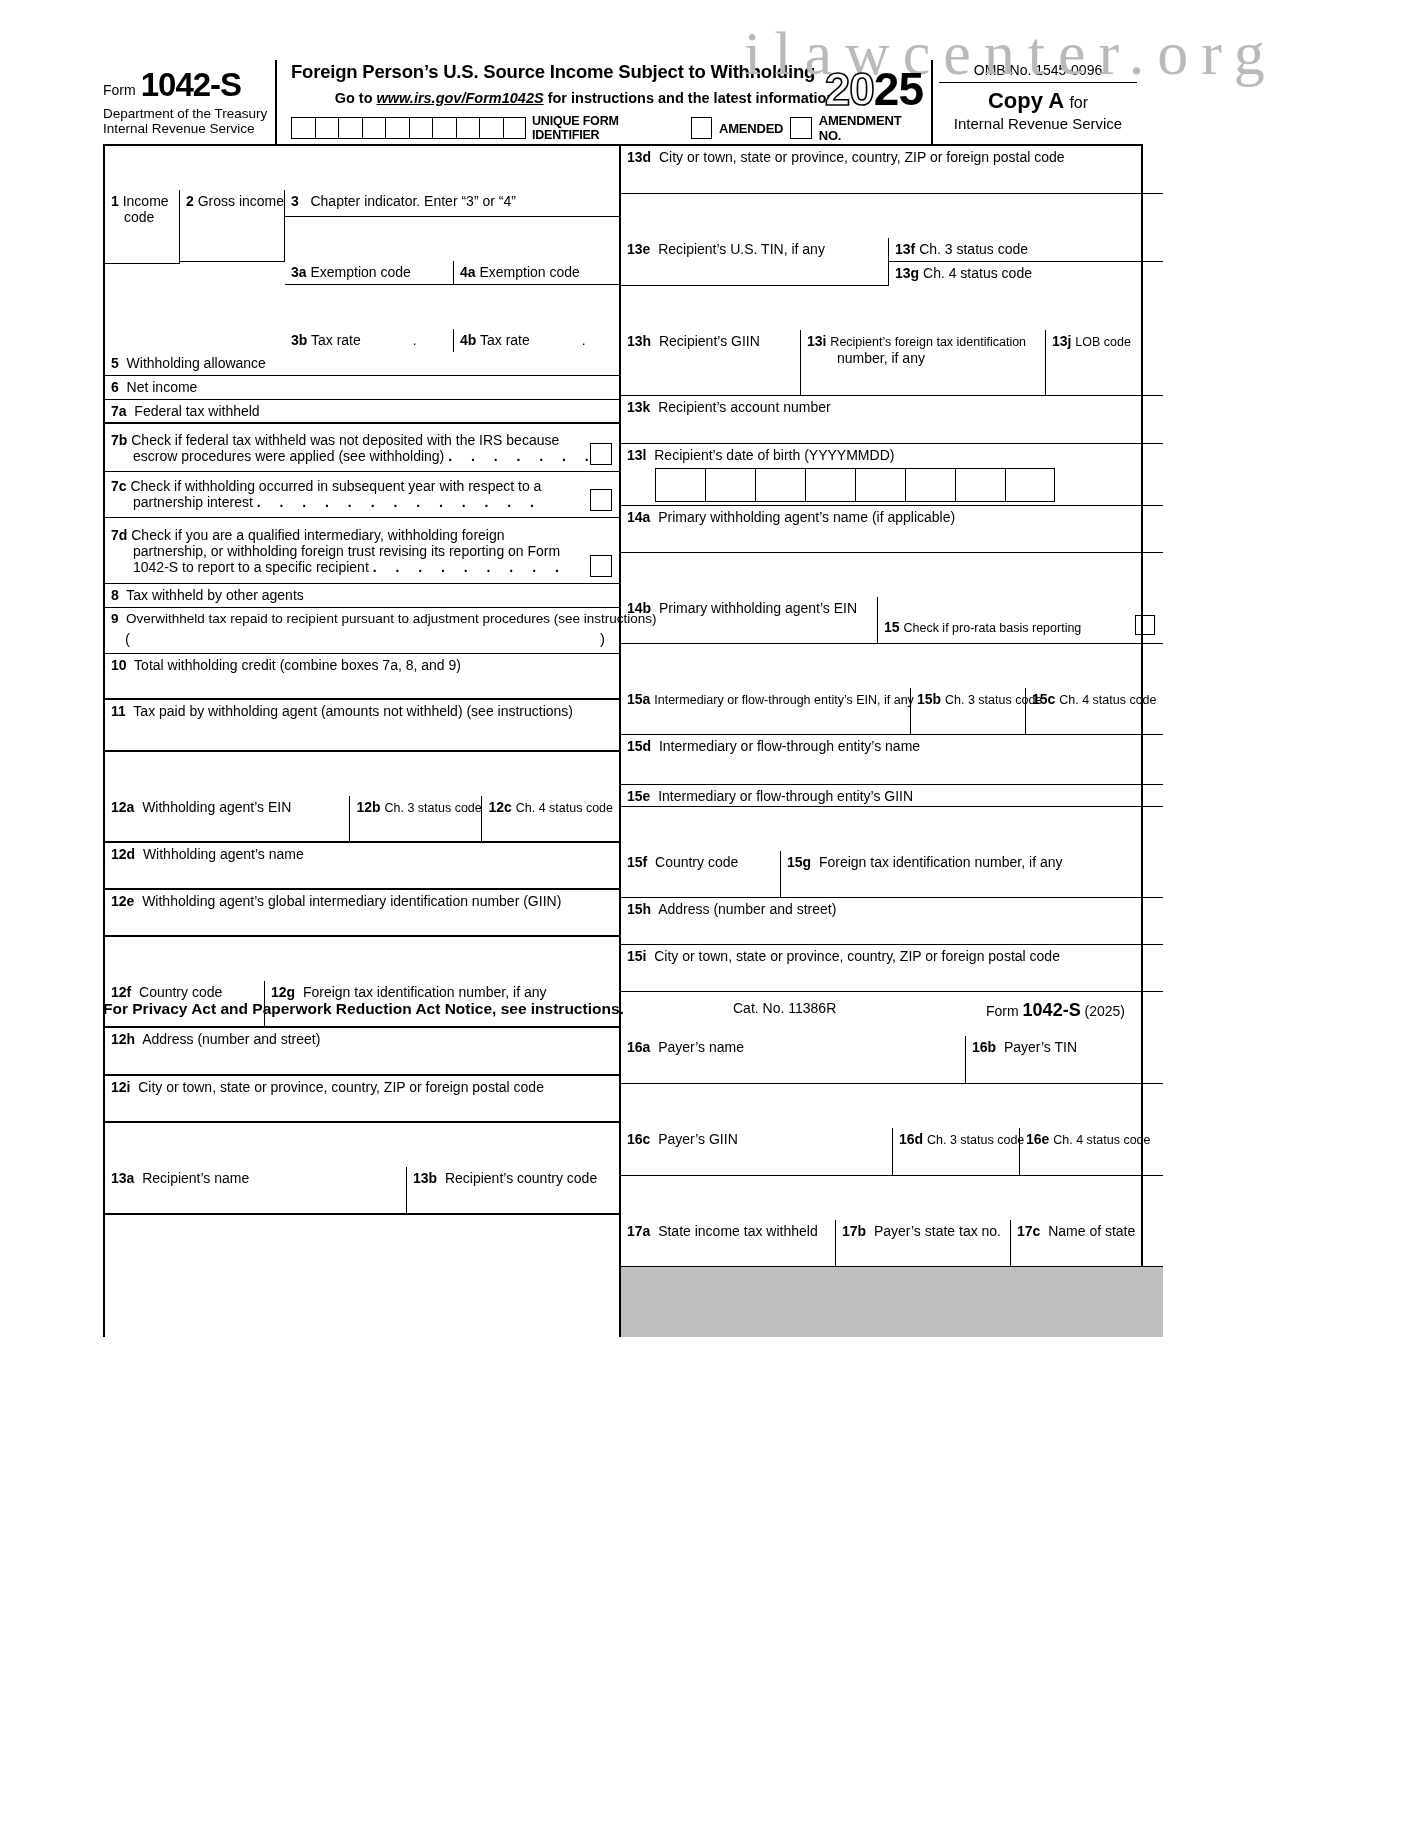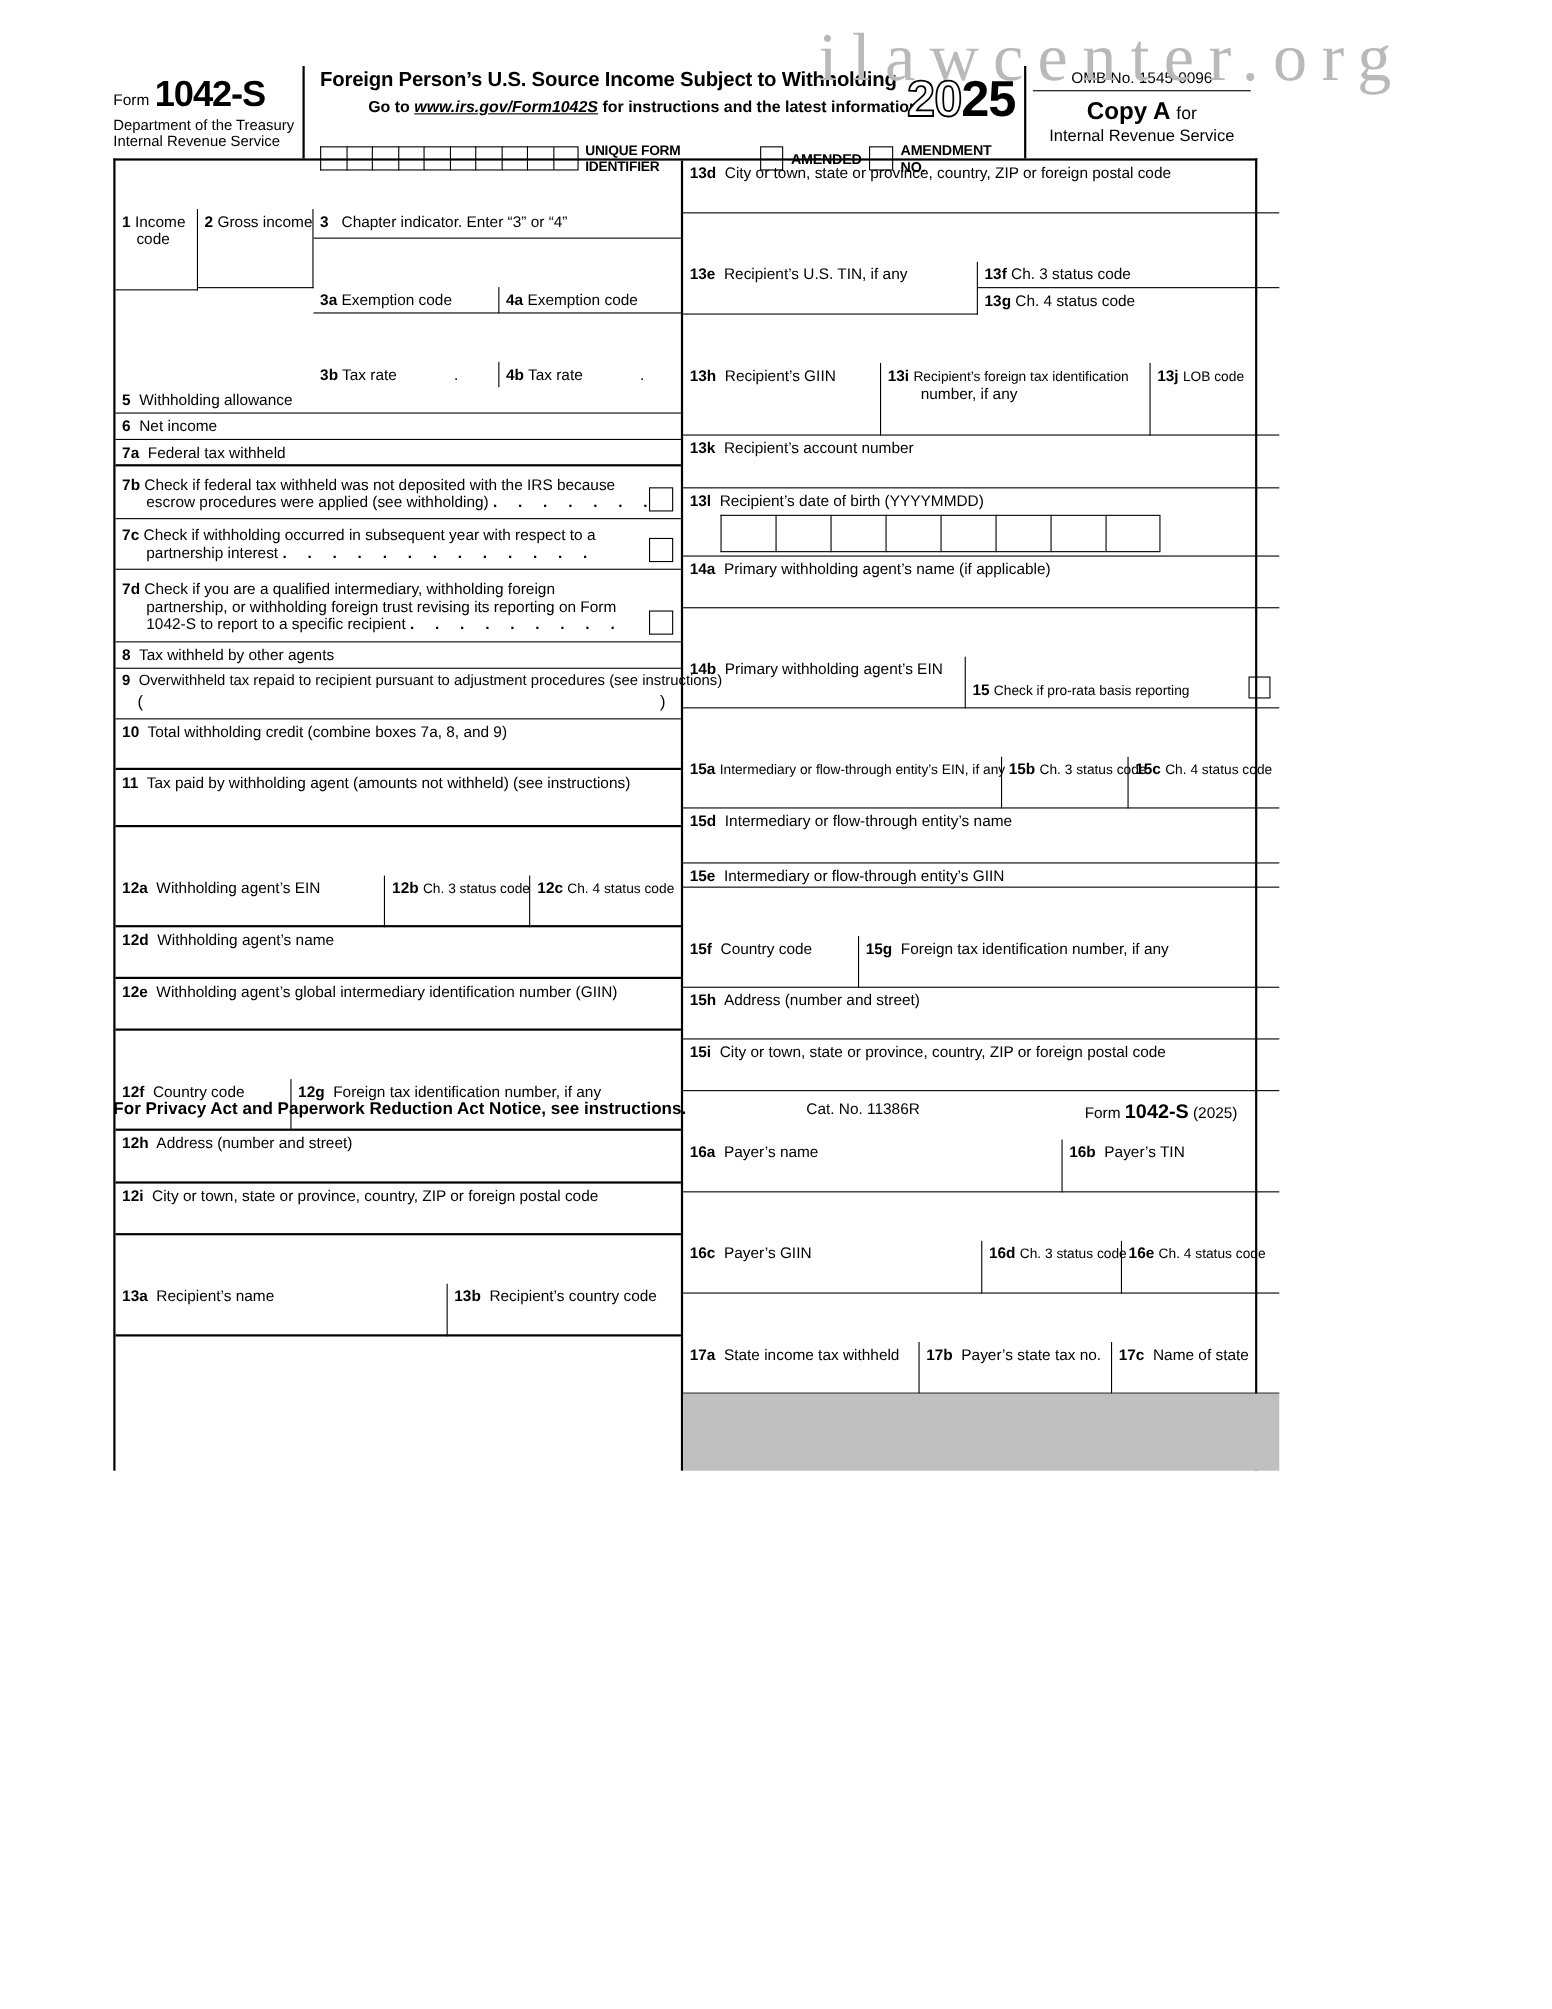--- a/index.html
+++ b/index.html
@@ -85,21 +85,21 @@
   }
   .ufi-boxes span:last-child{border-right:1.6px solid #000;}
   .ufi-label{font-size:12.5px;font-weight:bold;margin-left:6px;letter-spacing:-.2px;}
   .cbx{
     display:inline-block;
     width:22px;height:22px;
     border:1.5px solid #000;
     box-sizing:border-box;
     vertical-align:middle;
   }
-  .amend-label{font-size:13px;font-weight:bold;margin:16px 7px;letter-spacing:-.2px;}
+  .amend-label{font-size:13px;font-weight:bold;margin:0 7px;letter-spacing:-.2px;}
   .year{
     position:absolute;
     right:8px; top:6px;
     font-size:46px;
     font-weight:bold;
     line-height:46px;
     letter-spacing:-1px;
     z-index:60;
   }
   .year .hollow{

